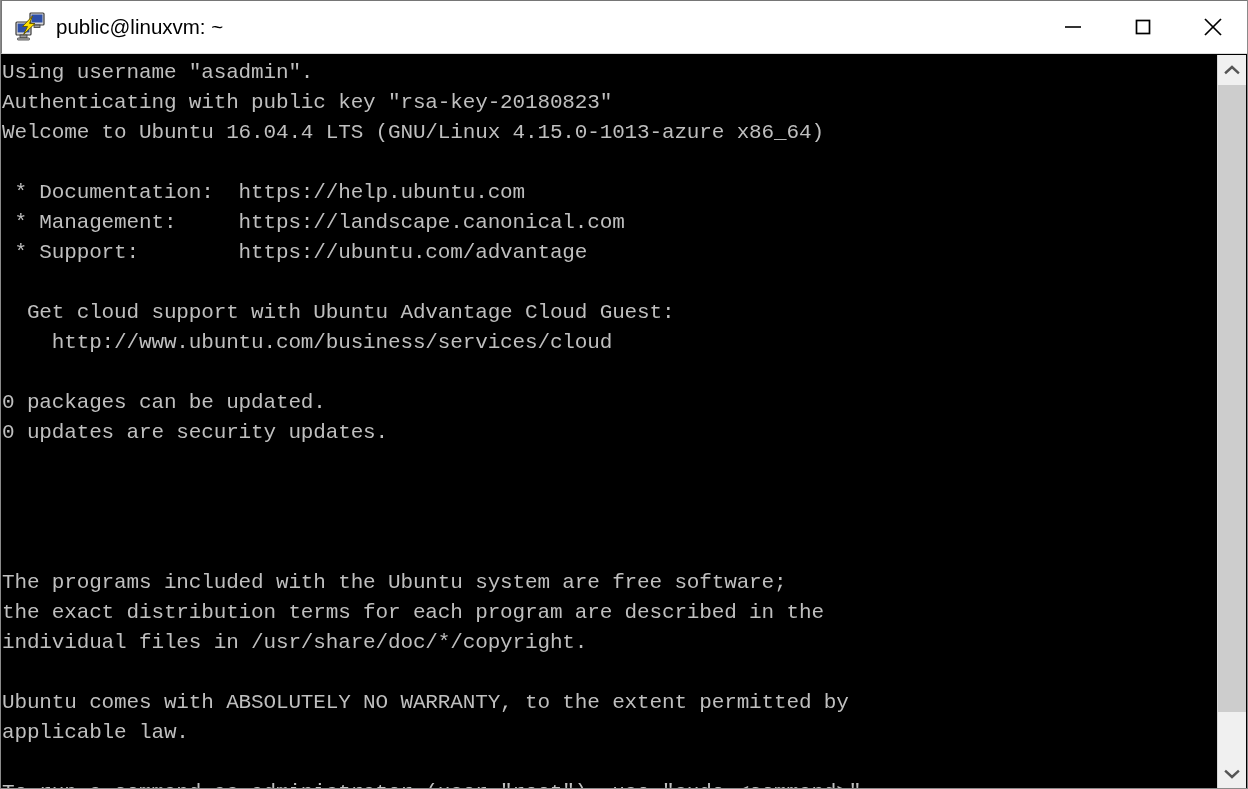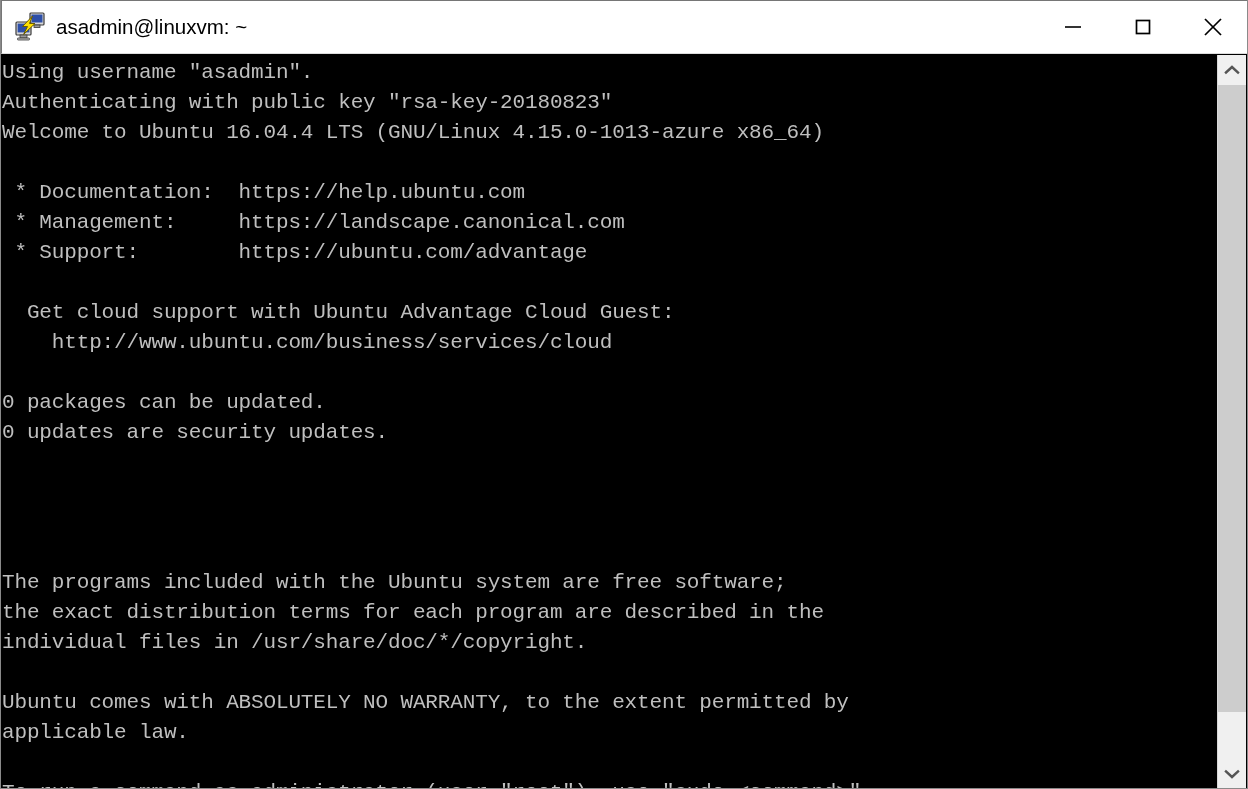--- a/index.html
+++ b/index.html
@@ -162,21 +162,21 @@
 
           <rect x="2" y="11" width="15" height="13" rx="1" fill="#d8d8d8" stroke="#3a3a3a" stroke-width="1.2"></rect>
           <rect x="3.6" y="12.6" width="11.8" height="8.8" fill="#2d4fa8"></rect>
           <rect x="6" y="24" width="7" height="3" fill="#9a9a9a" stroke="#3a3a3a" stroke-width="0.8"></rect>
           <rect x="3.5" y="27" width="12" height="2" rx="0.6" fill="#bdbdbd" stroke="#3a3a3a" stroke-width="0.8"></rect>
 
           <path d="M18.5 5 L8.5 15.5 L13.5 15.5 L9.5 23.5 L21 12.5 L15.5 12.5 Z" fill="#ffe000" stroke="#6a5a00" stroke-width="1"></path>
         </svg>
       </span>
 
-      <span class="title-text">asadmin@linuxvm: ~</span>
+      <span class="title-text">public@linuxvm: ~</span>
     </div>
 
     <div class="win-controls">
 
       <div class="win-btn">
         <span>
           <svg width="24" height="24" viewBox="0 0 24 24">
             <line x1="4" y1="12" x2="20" y2="12" stroke="#000000" stroke-width="1.6"></line>
           </svg>
         </span>

